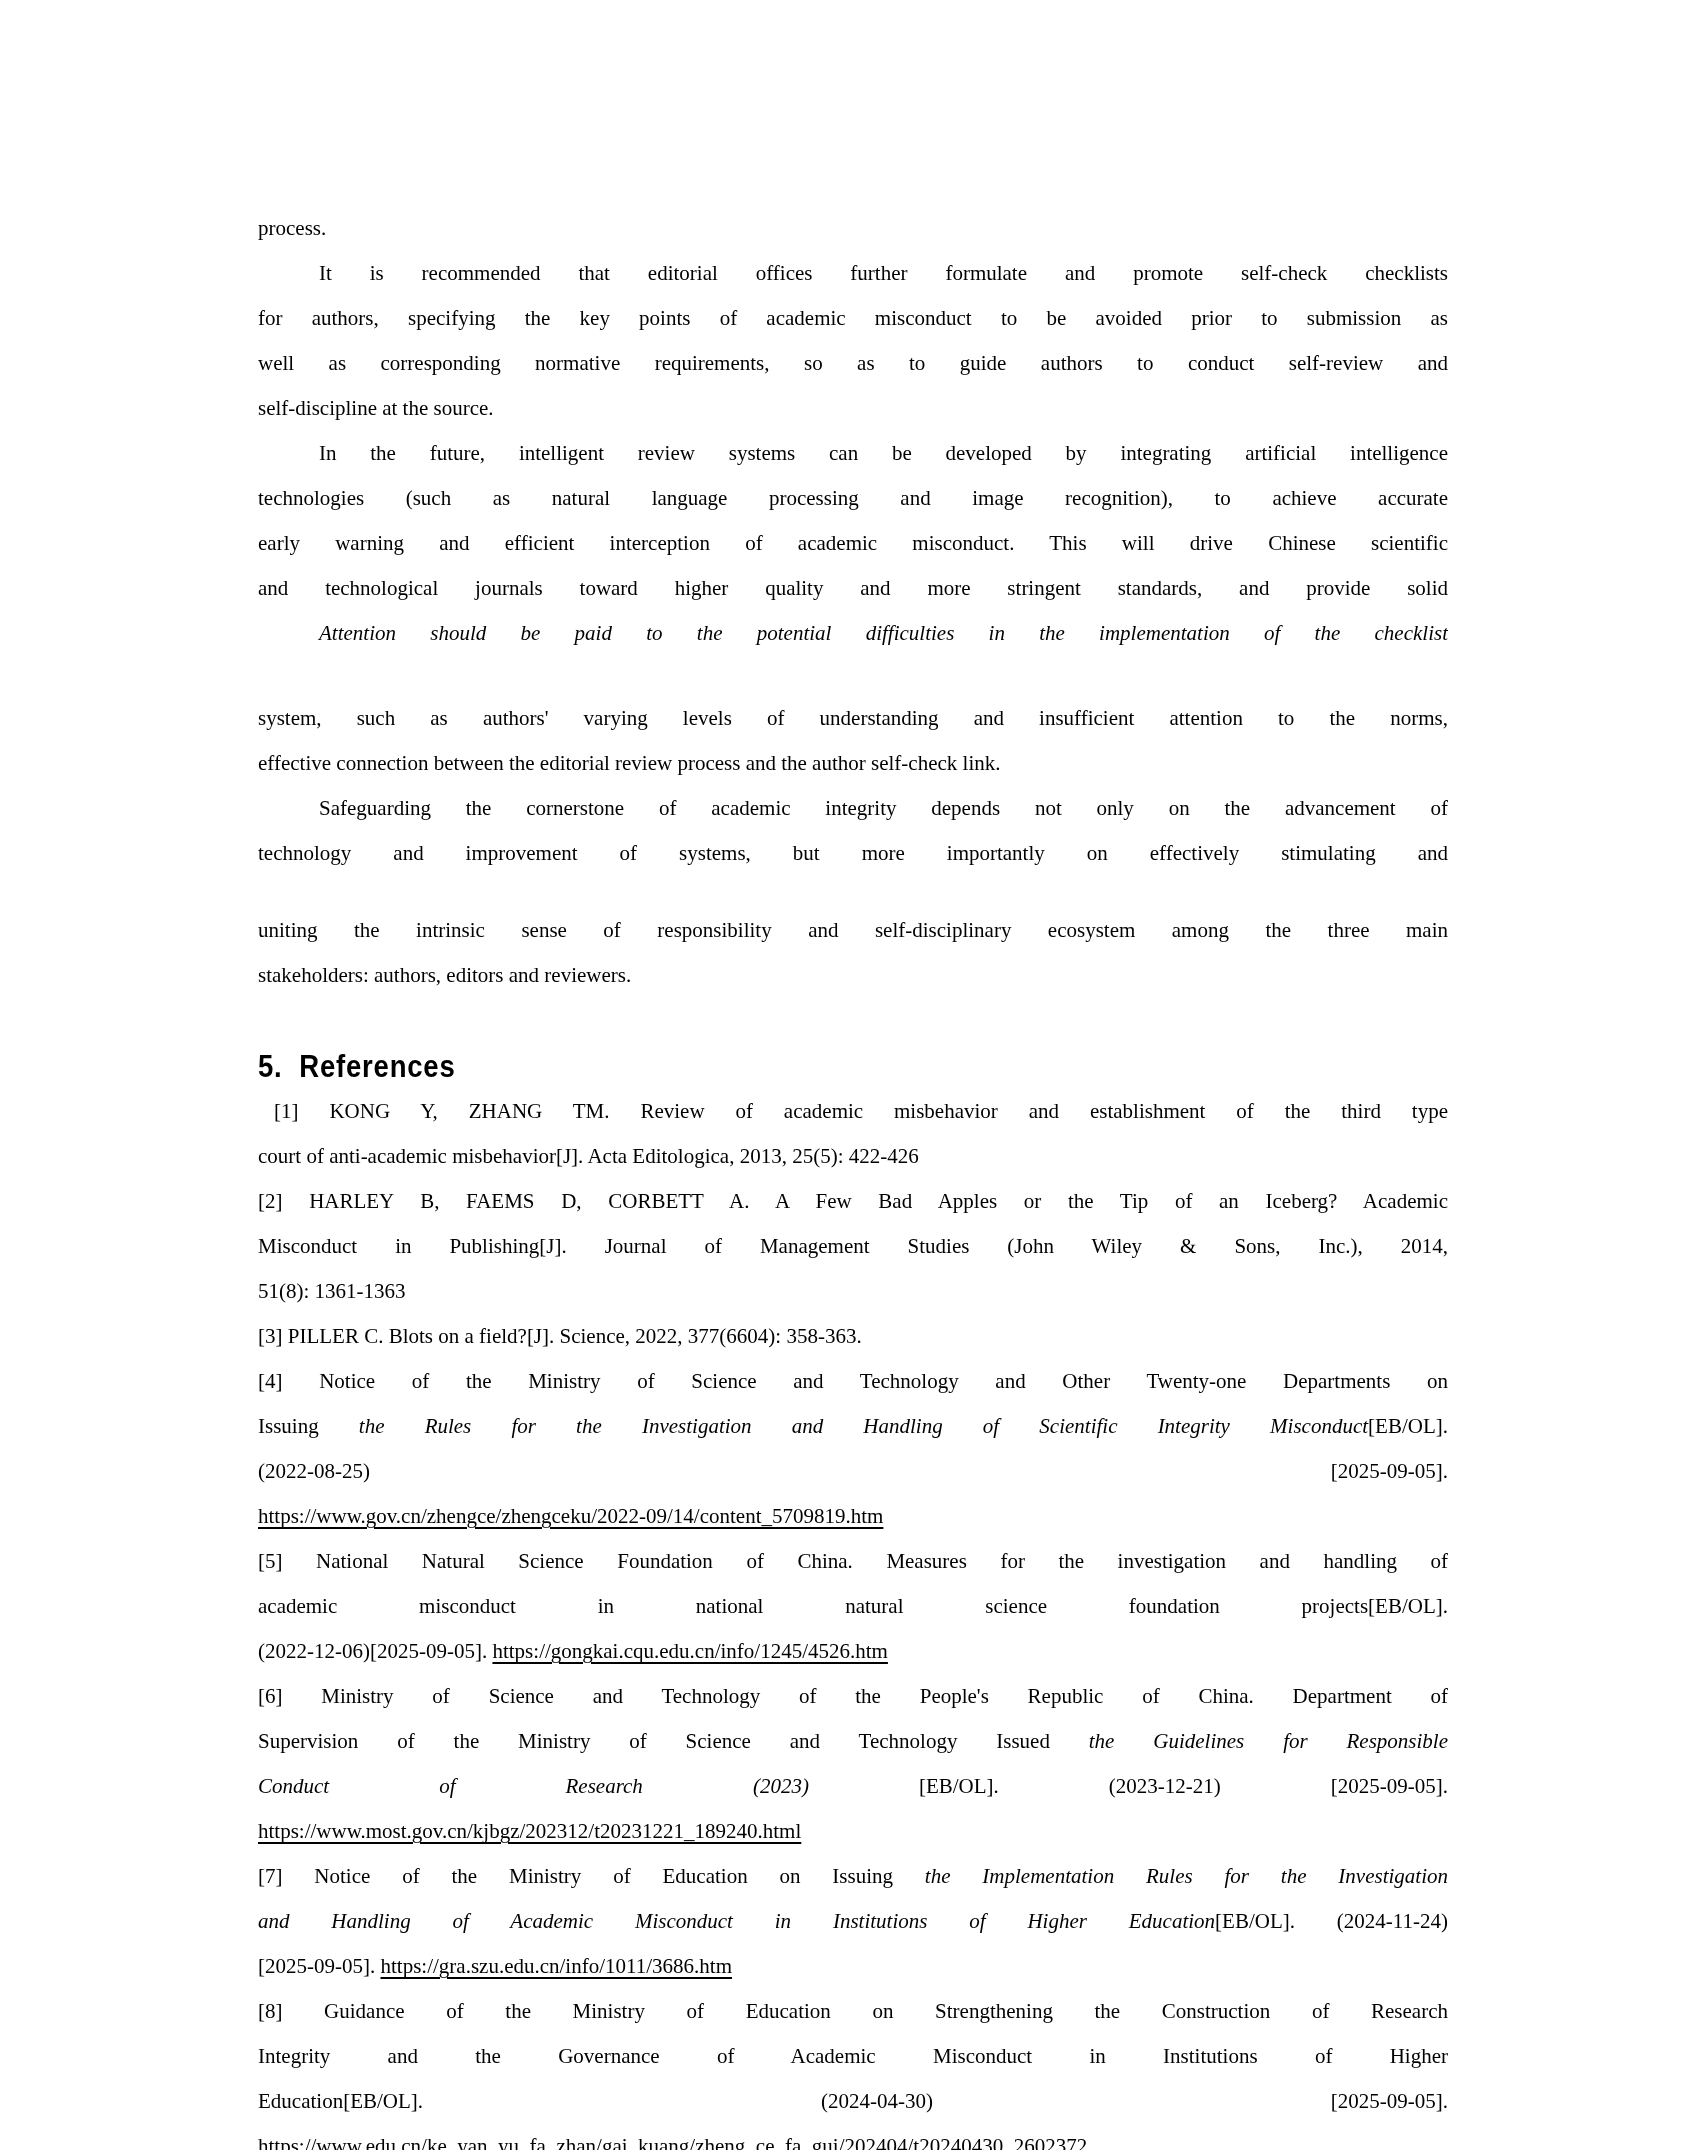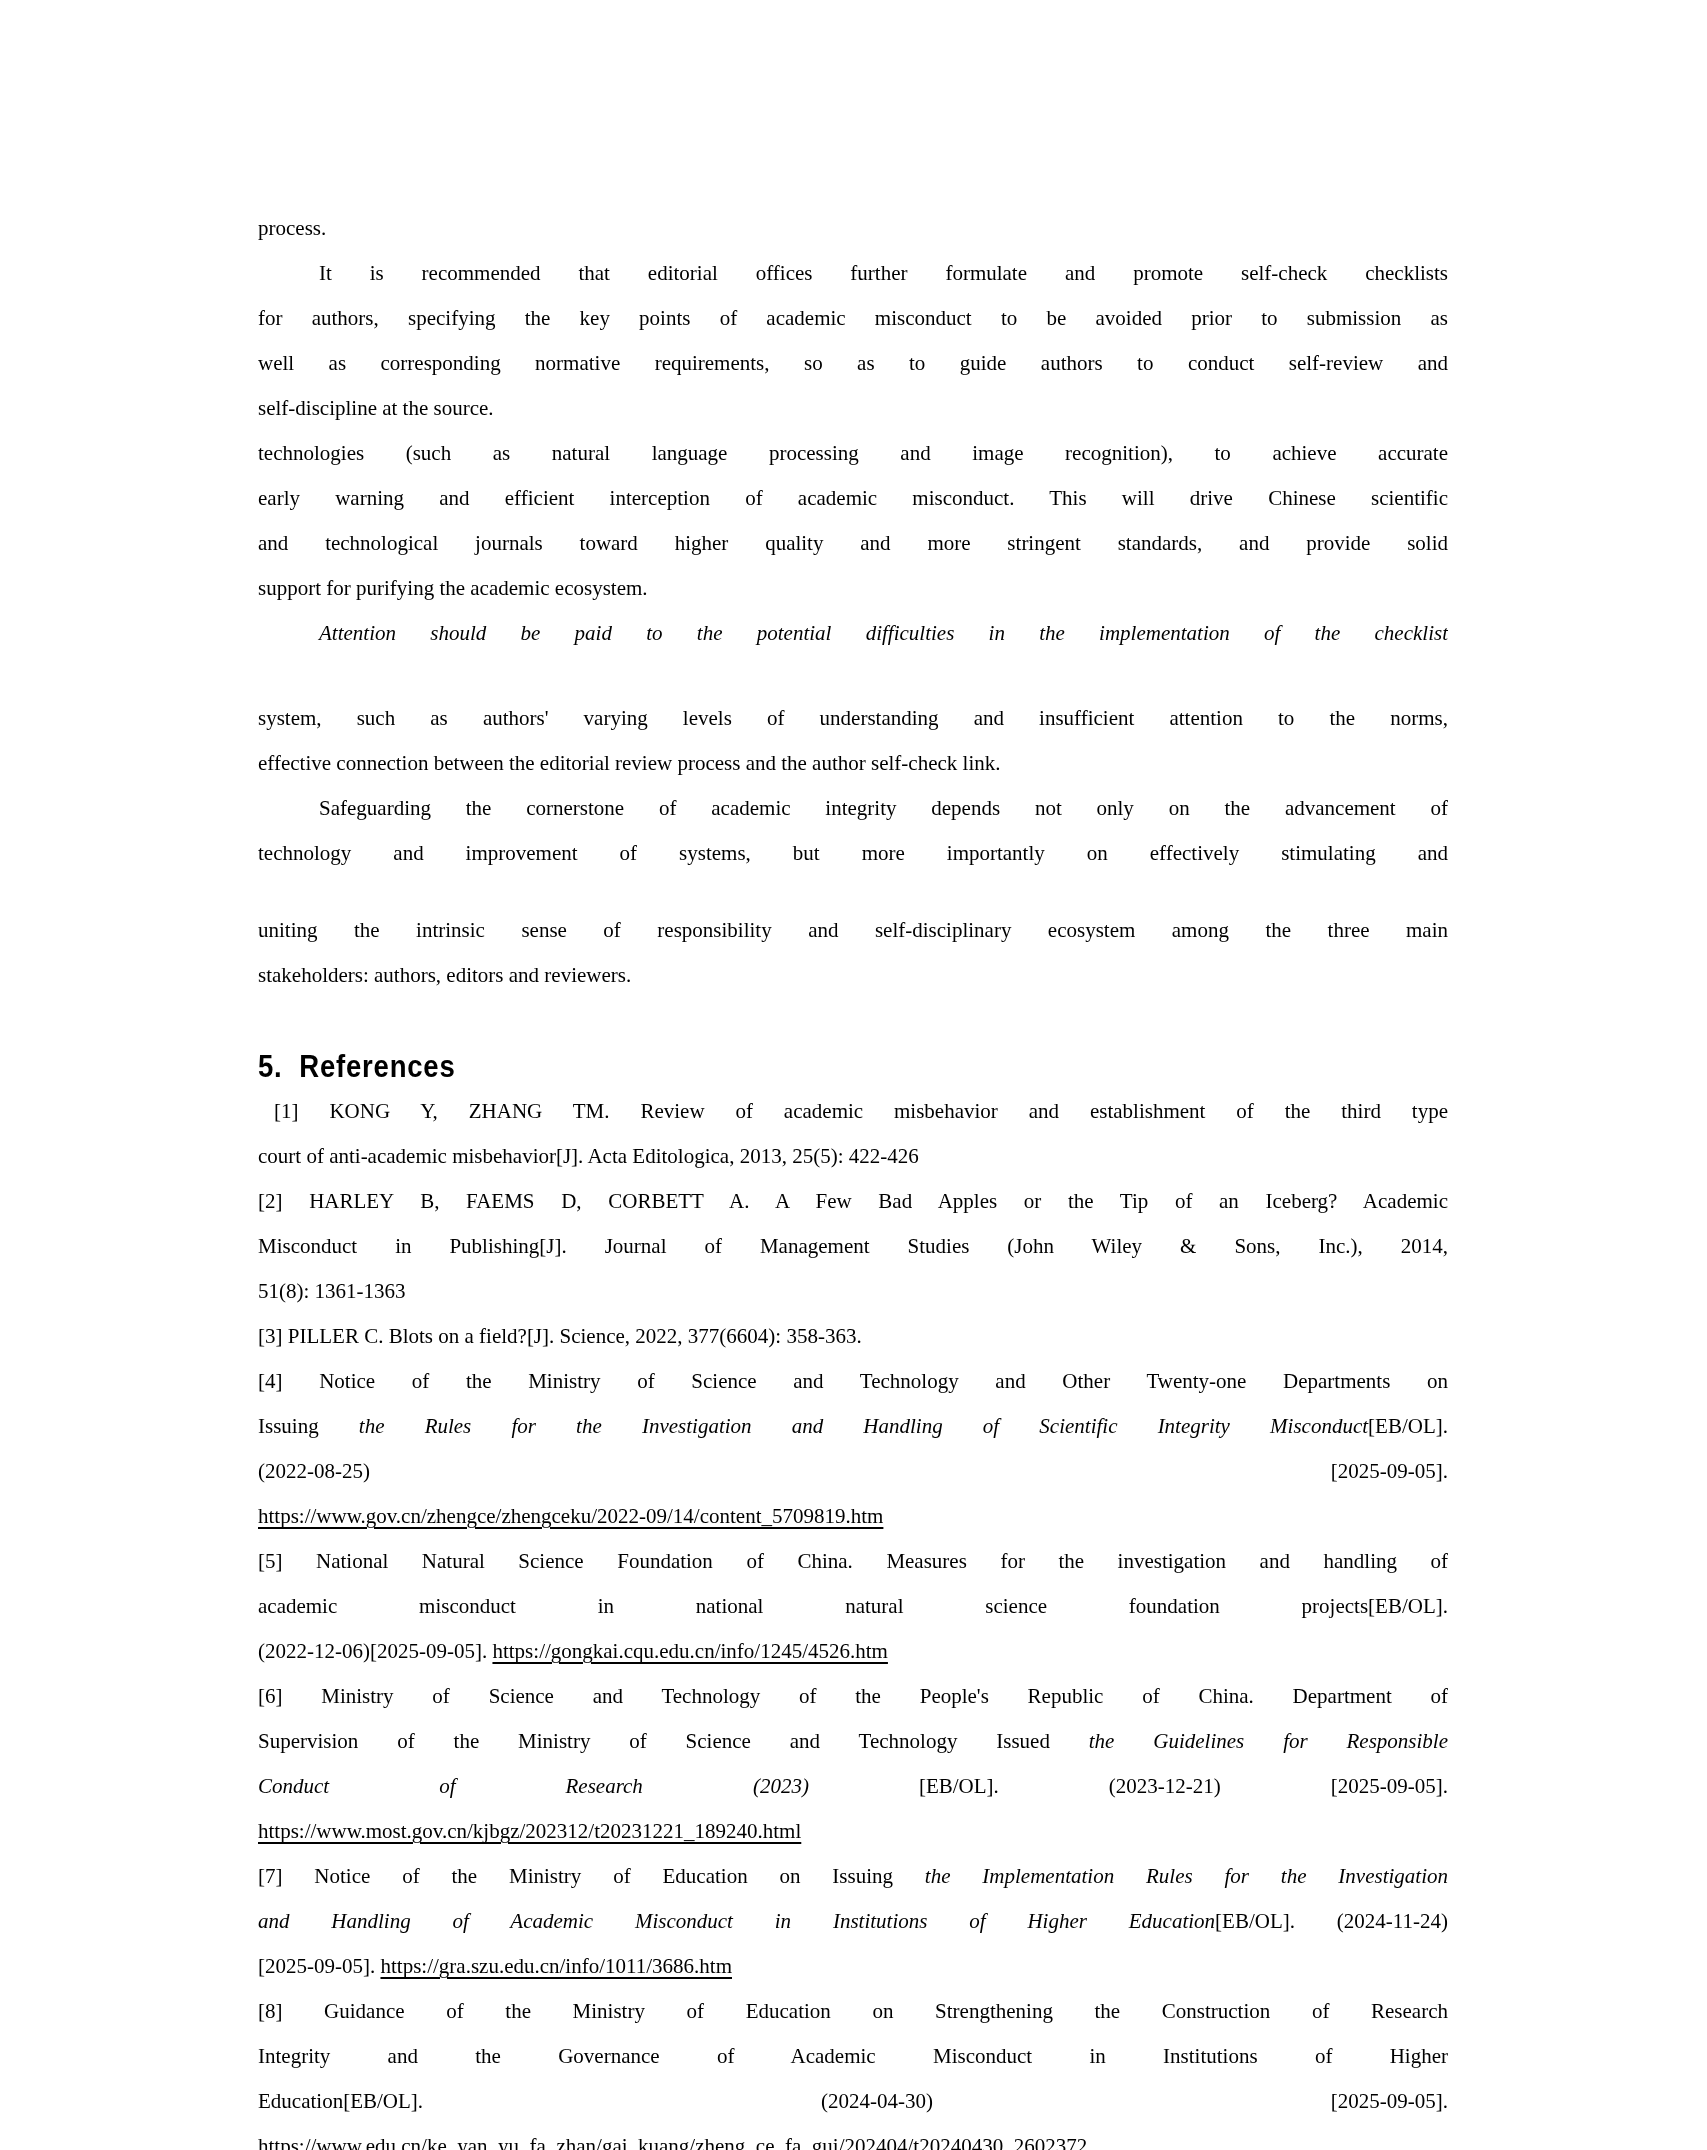--- a/index.html
+++ b/index.html
@@ -66,24 +66,24 @@
       <div class="para">
         <div class="line last">process.</div>
       </div>
       <div class="para">
         <div class="line indent" style="white-space: normal; overflow: hidden;">It is recommended that editorial offices further formulate and promote self-check checklists</div>
         <div class="line" style="white-space: normal; overflow: hidden;">for authors, specifying the key points of academic misconduct to be avoided prior to submission as</div>
         <div class="line" style="white-space: normal; overflow: hidden;">well as corresponding normative requirements, so as to guide authors to conduct self-review and</div>
         <div class="line last">self-discipline at the source.</div>
       </div>
       <div class="para">
+        <div class="line indent" style="white-space: normal; overflow: hidden;">In the future, intelligent review systems can be developed by integrating artificial intelligence</div>
         <div class="line" style="white-space: normal; overflow: hidden;">technologies (such as natural language processing and image recognition), to achieve accurate</div>
         <div class="line" style="white-space: normal; overflow: hidden;">early warning and efficient interception of academic misconduct. This will drive Chinese scientific</div>
         <div class="line" style="white-space: normal; overflow: hidden;">and technological journals toward higher quality and more stringent standards, and provide solid</div>
-        <div class="line last">support for purifying the academic ecosystem.</div>
       </div>
       <div class="para">
         <div class="line indent" style="white-space: normal; overflow: hidden; font-style: italic;">Attention should be paid to the potential difficulties in the implementation of the checklist</div>
         <div class="line" style="white-space: normal; overflow: hidden; margin-top: 40px;">system, such as authors' varying levels of understanding and insufficient attention to the norms,</div>
         <div class="line last">effective connection between the editorial review process and the author self-check link.</div>
       </div>
       <div class="para">
         <div class="line indent" style="white-space: normal; overflow: hidden;">Safeguarding the cornerstone of academic integrity depends not only on the advancement of</div>
         <div class="line" style="white-space: normal; overflow: hidden;">technology and improvement of systems, but more importantly on effectively stimulating and</div>
         <div class="line" style="white-space: normal; overflow: hidden; margin-top: 32px;">uniting the intrinsic sense of responsibility and self-disciplinary ecosystem among the three main</div>

